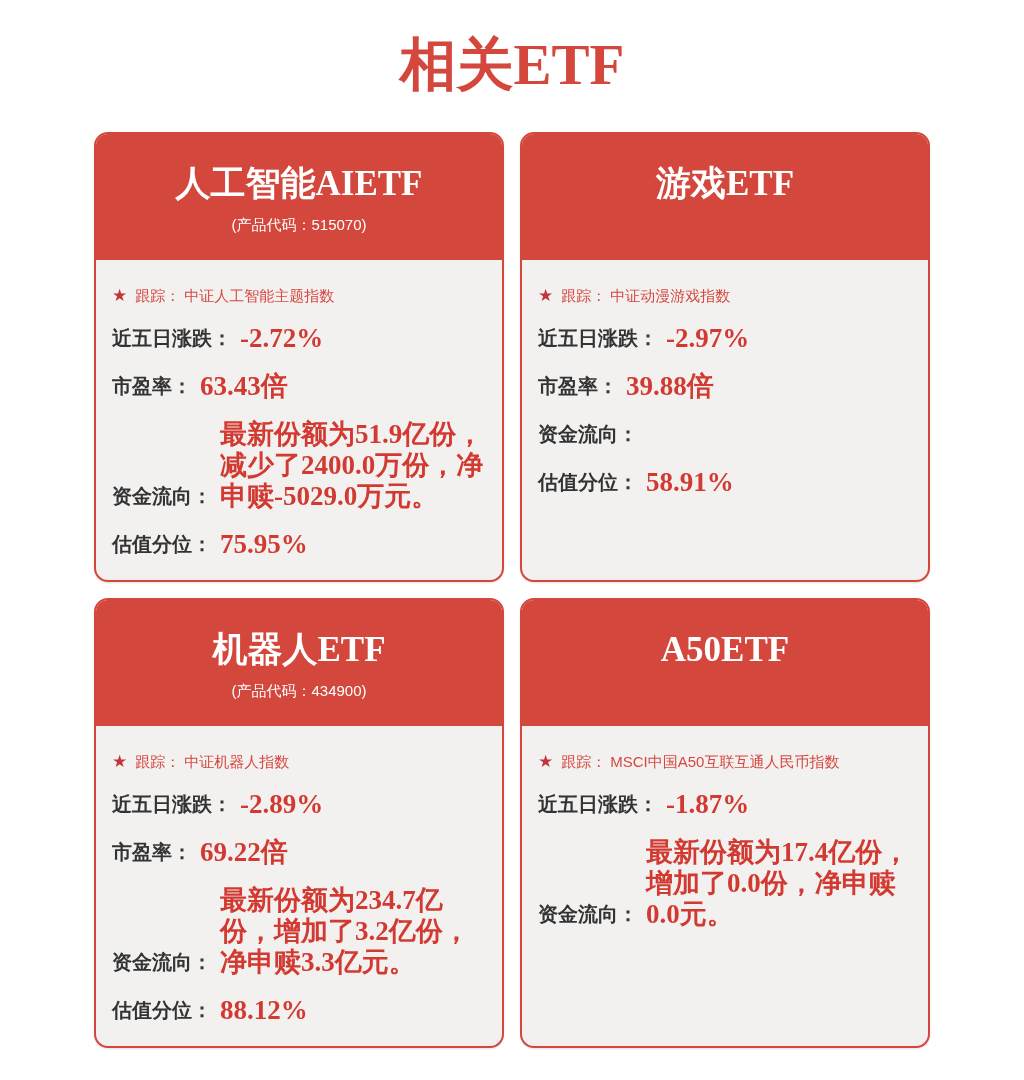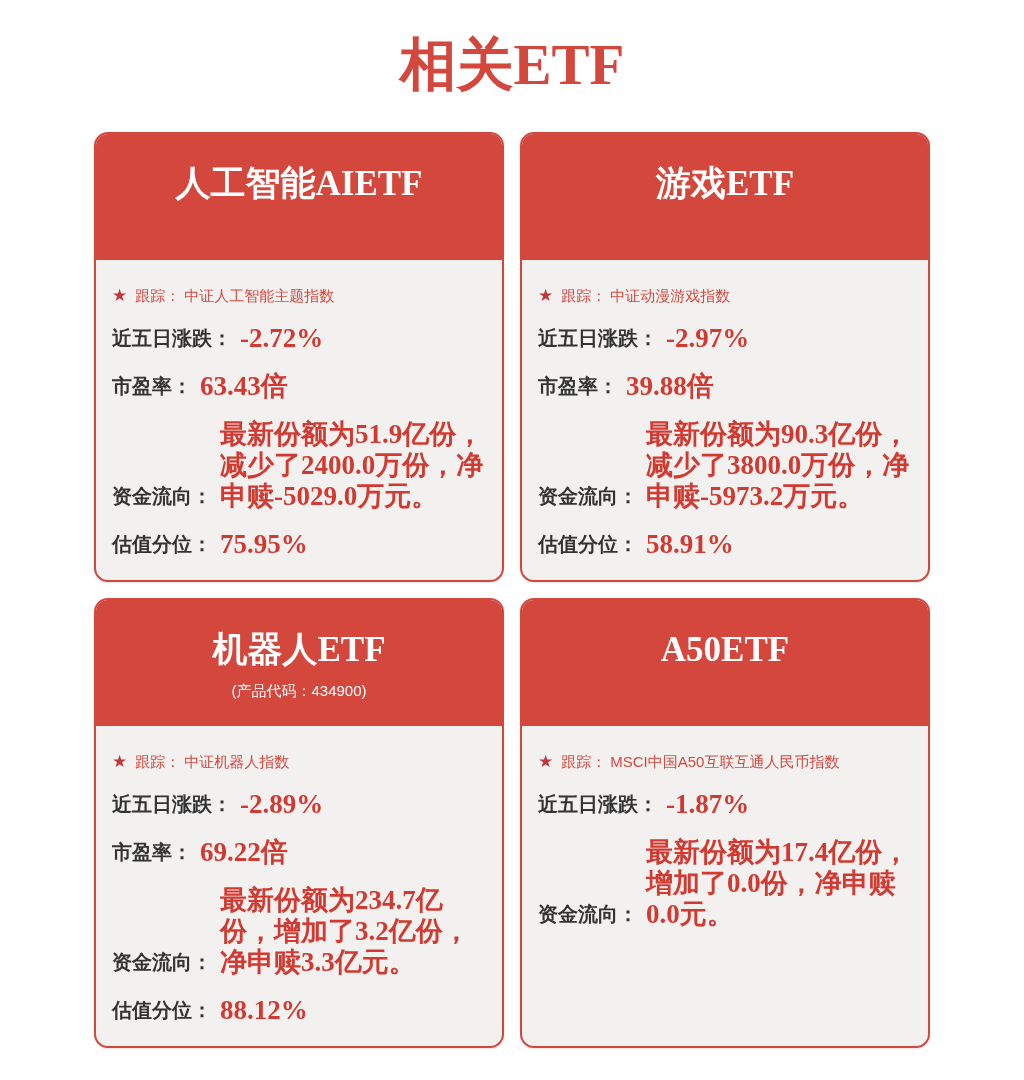--- a/index.html
+++ b/index.html
@@ -101,20 +101,21 @@
 </style>
 </head>
 <body>
 
 <div class="page">
   <h1 class="page-title"><span class="zh">相关</span><span class="en">ETF</span></h1>
   <div class="grid">
   <section class="card">
     <header class="card-header">
       <h2 class="card-title"><span class="zh">人工智能</span><span class="en">AIETF</span></h2>
+      <div class="card-code">(产品代码：515070)</div>
     </header>
     <div class="card-body">
       <div class="track-line">
         <span class="star">★</span>
         <span class="track-label">跟踪：</span>
         <span class="track-value">中证人工智能主题指数</span>
       </div>
 
   <div class="row">
     <span class="row-label">近五日涨跌：</span>
@@ -154,21 +155,20 @@
     <span class="row-value">-2.97%</span>
   </div>
 
   <div class="row">
     <span class="row-label">市盈率：</span>
     <span class="row-value">39.88倍</span>
   </div>
 
   <div class="row">
     <span class="row-label">资金流向：</span>
-    <span class="row-value">最新份额为90.3亿份，减少了3800.0万份，净申赎-5973.2万元。</span>
   </div>
 
   <div class="row">
     <span class="row-label">估值分位：</span>
     <span class="row-value">58.91%</span>
   </div>
 </div>
   </section>
 
   <section class="card">

